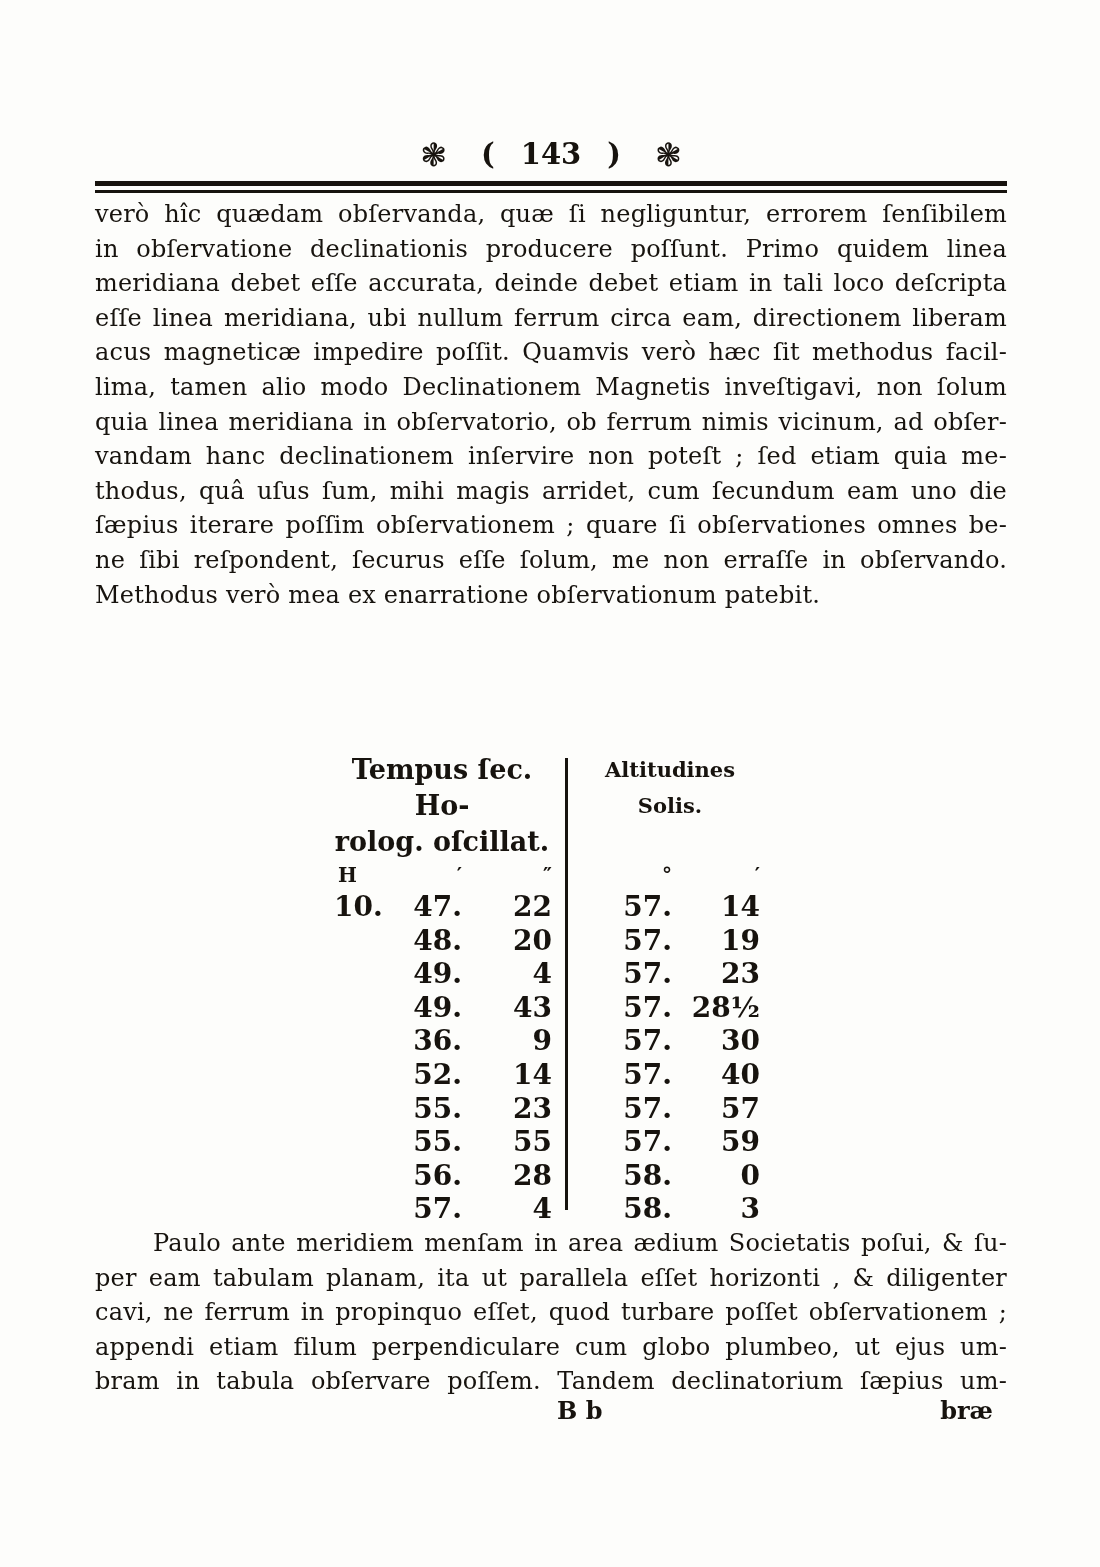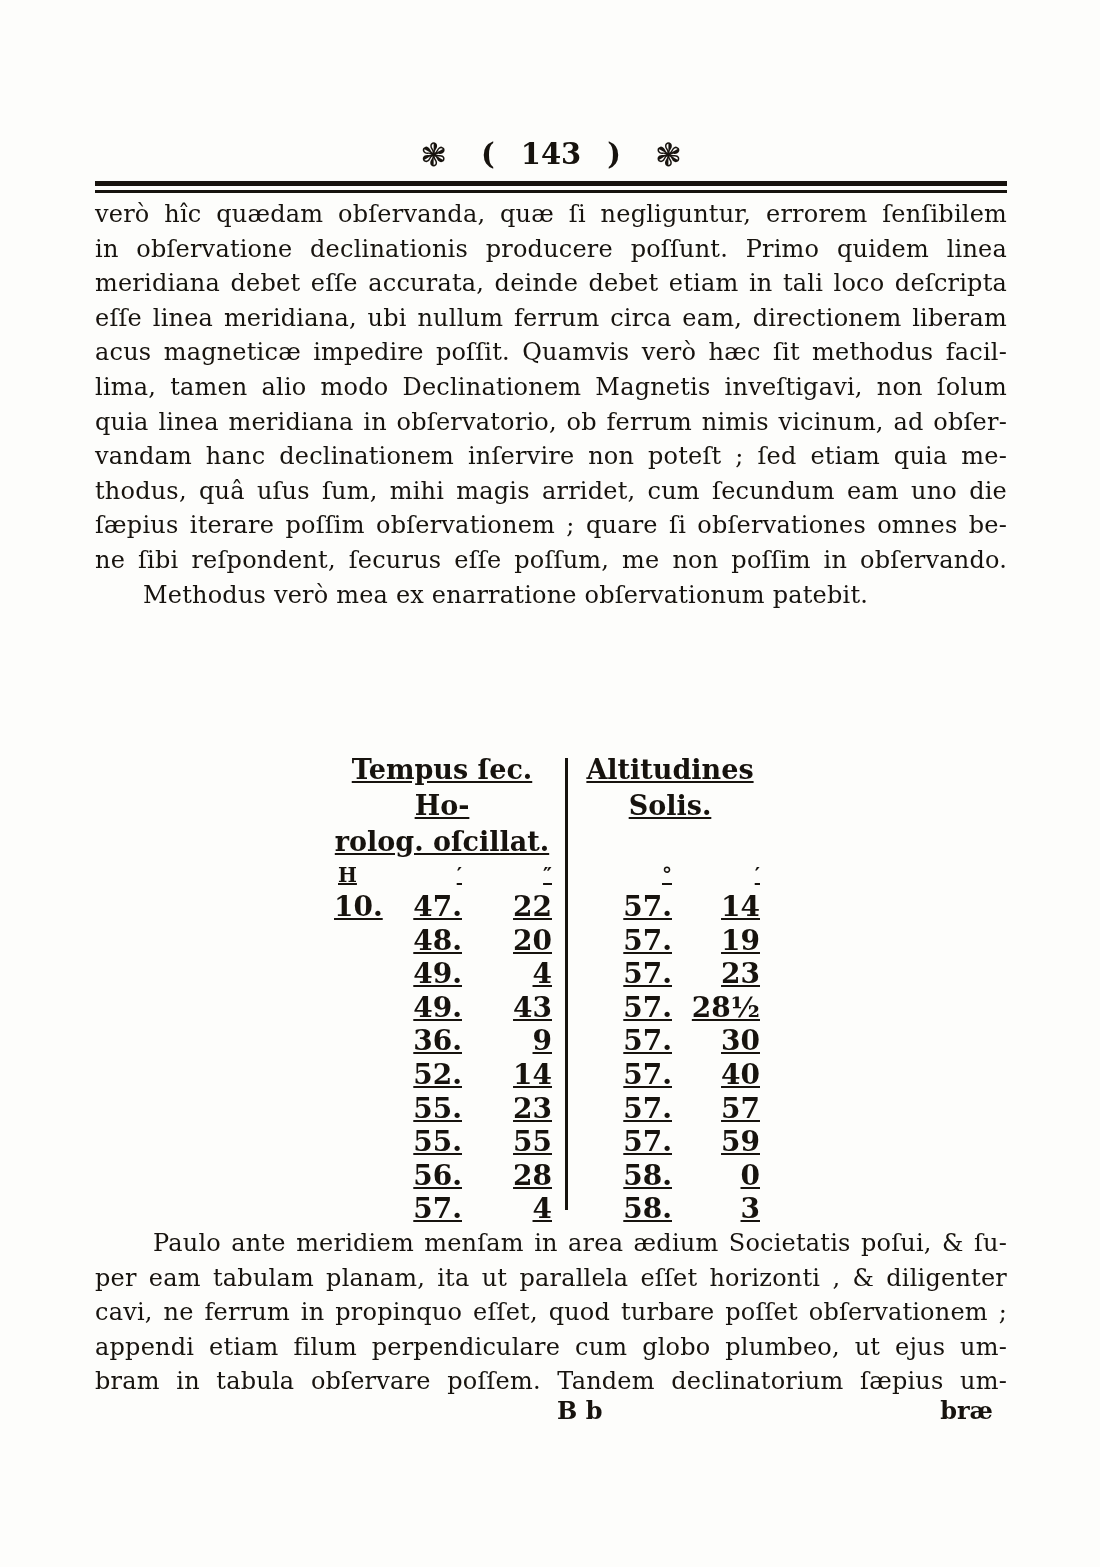--- a/index.html
+++ b/index.html
@@ -25,41 +25,40 @@
   .pagenum-group { display: flex; gap: 26px; align-items: baseline; font-size: 29px; }
   .rule {
     position: absolute;
     top: 181px; left: 95px; width: 912px; height: 12px;
     border-top: 5px solid #17130e;
     border-bottom: 3px solid #17130e;
   }
   
   .para { position: absolute; left: 95px; width: 912px; font-size: 24px; letter-spacing: 0.2px; }
   .line { line-height: 34.6px; text-align: justify; text-align-last: justify; white-space: normal; }
-  .line.end { text-align: left; text-align-last: left; margin-left: 48px; }
+  .line.end { text-align: left; text-align-last: left; }
   .line.indent { padding-left: 58px; }
   .p1 { top: 197px; }
   .p2 { top: 629px; }
   .p3 { top: 1226px; }
   
   .obs-table {
     position: absolute;
     top: 752px; left: 332px;
     width: 430px;
     font-weight: bold;
-    text-decoration: underline;
   }
   .t-divider {
     position: absolute;
     left: 233px; top: 6px; height: 452px; width: 3px;
     background: #17130e;
   }
   .t-grid { display: grid; grid-template-columns: 50px 80px 90px 28px 92px 88px; }
   .t-head-left  { grid-column: 1 / 4; text-align: center; font-size: 27px; line-height: 36px; }
-  .t-head-right { grid-column: 5 / 7; text-align: center; font-size: 27px; line-height: 36px; }
+  .t-head-right { grid-column: 5 / 7; text-align: center; font-size: 21px; line-height: 36px; }
   .t-units { font-size: 20px; line-height: 30px; }
   .t-units .u-h { text-align: left; padding-left: 6px; }
   .u-r { text-align: right; }
   .t-row { font-size: 28px; line-height: 33.6px; }
   .c-h { text-align: left; padding-left: 2px; }
   .c-r { text-align: right; }
   
   .sigline { position: absolute; top: 1396px; left: 95px; width: 912px; height: 40px; font-size: 24px; font-weight: bold; }
   .signature { position: absolute; left: 462px; }
   .catchword { position: absolute; right: 14px; }
@@ -85,21 +84,21 @@
     <div class="line">verò hîc quædam obſervanda, quæ ſi negliguntur, errorem ſenſibilem</div>
     <div class="line">in obſervatione declinationis producere poſſunt.  Primo quidem linea</div>
     <div class="line">meridiana debet eſſe accurata, deinde debet etiam in tali loco deſcripta</div>
     <div class="line">eſſe linea meridiana, ubi nullum ferrum circa eam, directionem liberam</div>
     <div class="line">acus magneticæ impedire poſſit.  Quamvis verò hæc ſit methodus facil-</div>
     <div class="line">lima, tamen alio modo Declinationem Magnetis inveſtigavi, non ſolum</div>
     <div class="line">quia linea meridiana in obſervatorio, ob ferrum nimis vicinum, ad obſer-</div>
     <div class="line">vandam hanc declinationem inſervire non poteſt ;  ſed etiam quia me-</div>
     <div class="line">thodus, quâ uſus ſum, mihi magis arridet, cum ſecundum eam uno die</div>
     <div class="line">ſæpius iterare poſſim obſervationem ;  quare ſi obſervationes omnes be-</div>
-    <div class="line">ne ſibi reſpondent, ſecurus eſſe poſſum, me non poſſim in obſervando.</div>
+    <div class="line">ne ſibi reſpondent, ſecurus eſſe ſolum, me non erraſſe in obſervando.</div>
     <div class="line end">Methodus verò mea ex enarratione obſervationum patebit.</div>
   </div>
 
 
   <div class="obs-table">
     <div class="t-divider"></div>
     <div class="t-grid">
       <div class="t-head-left">
         <div>Tempus ſec. Ho-</div>
         <div>rolog. oſcillat.</div>

